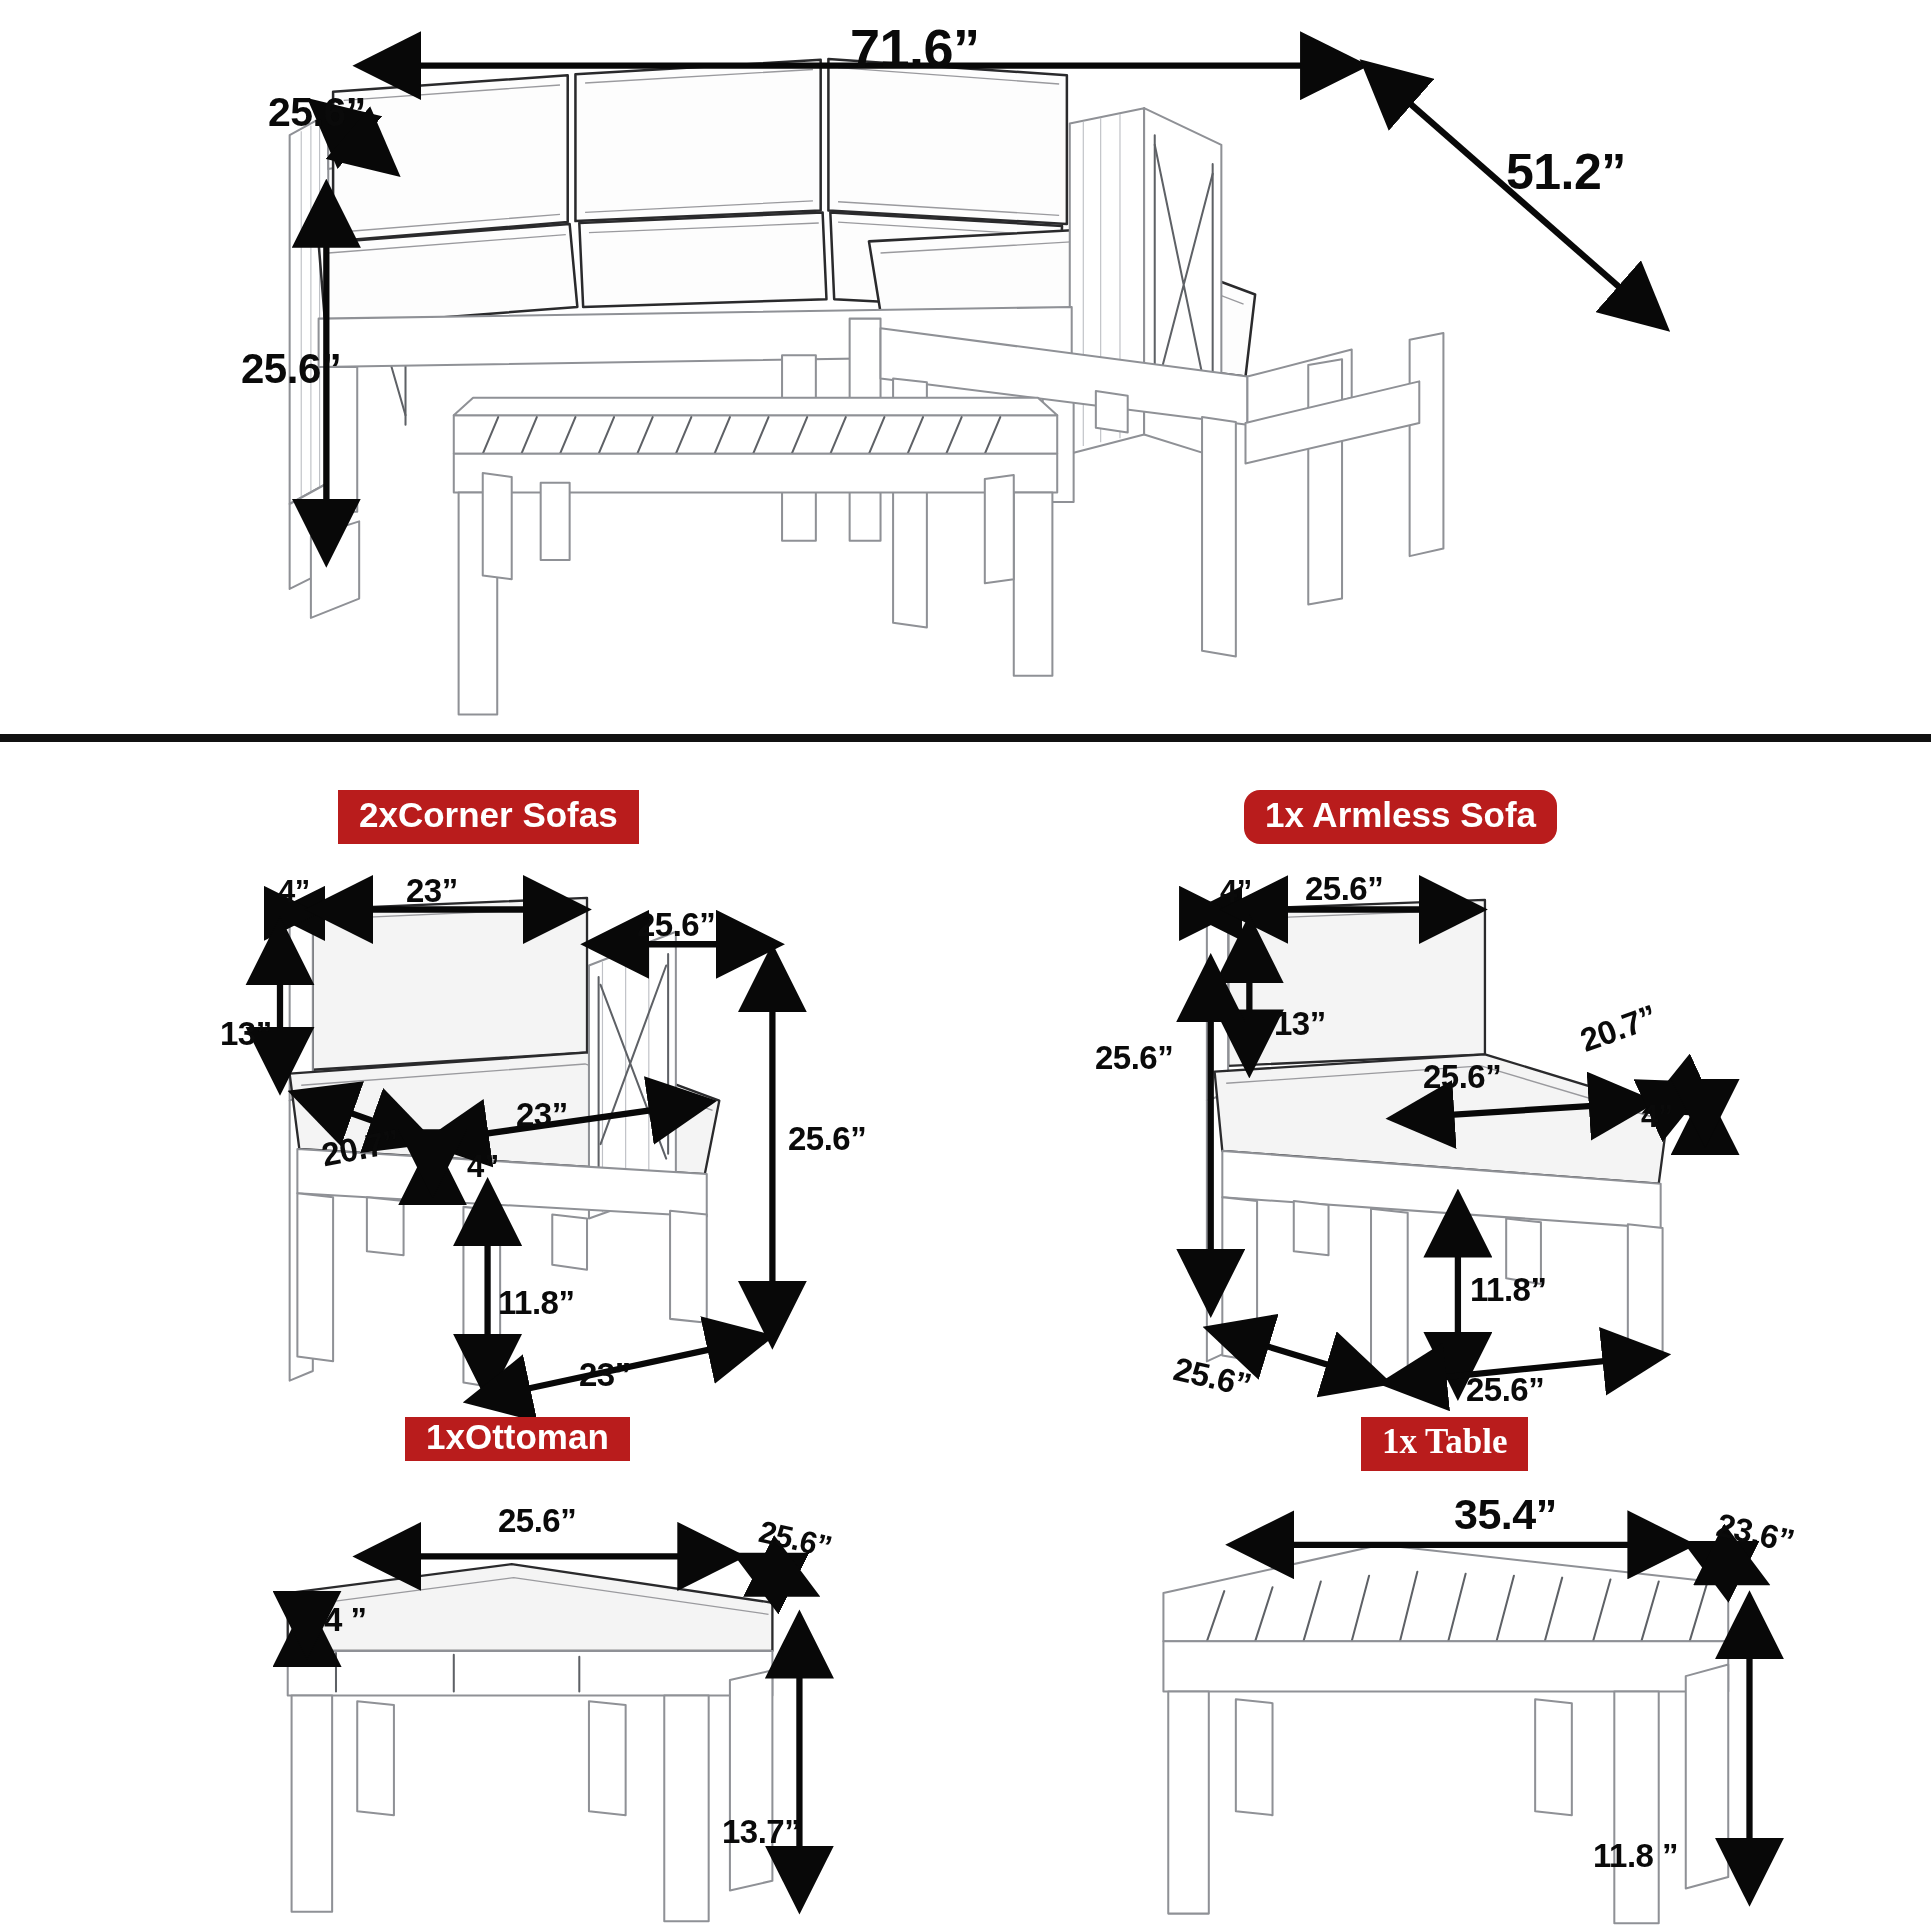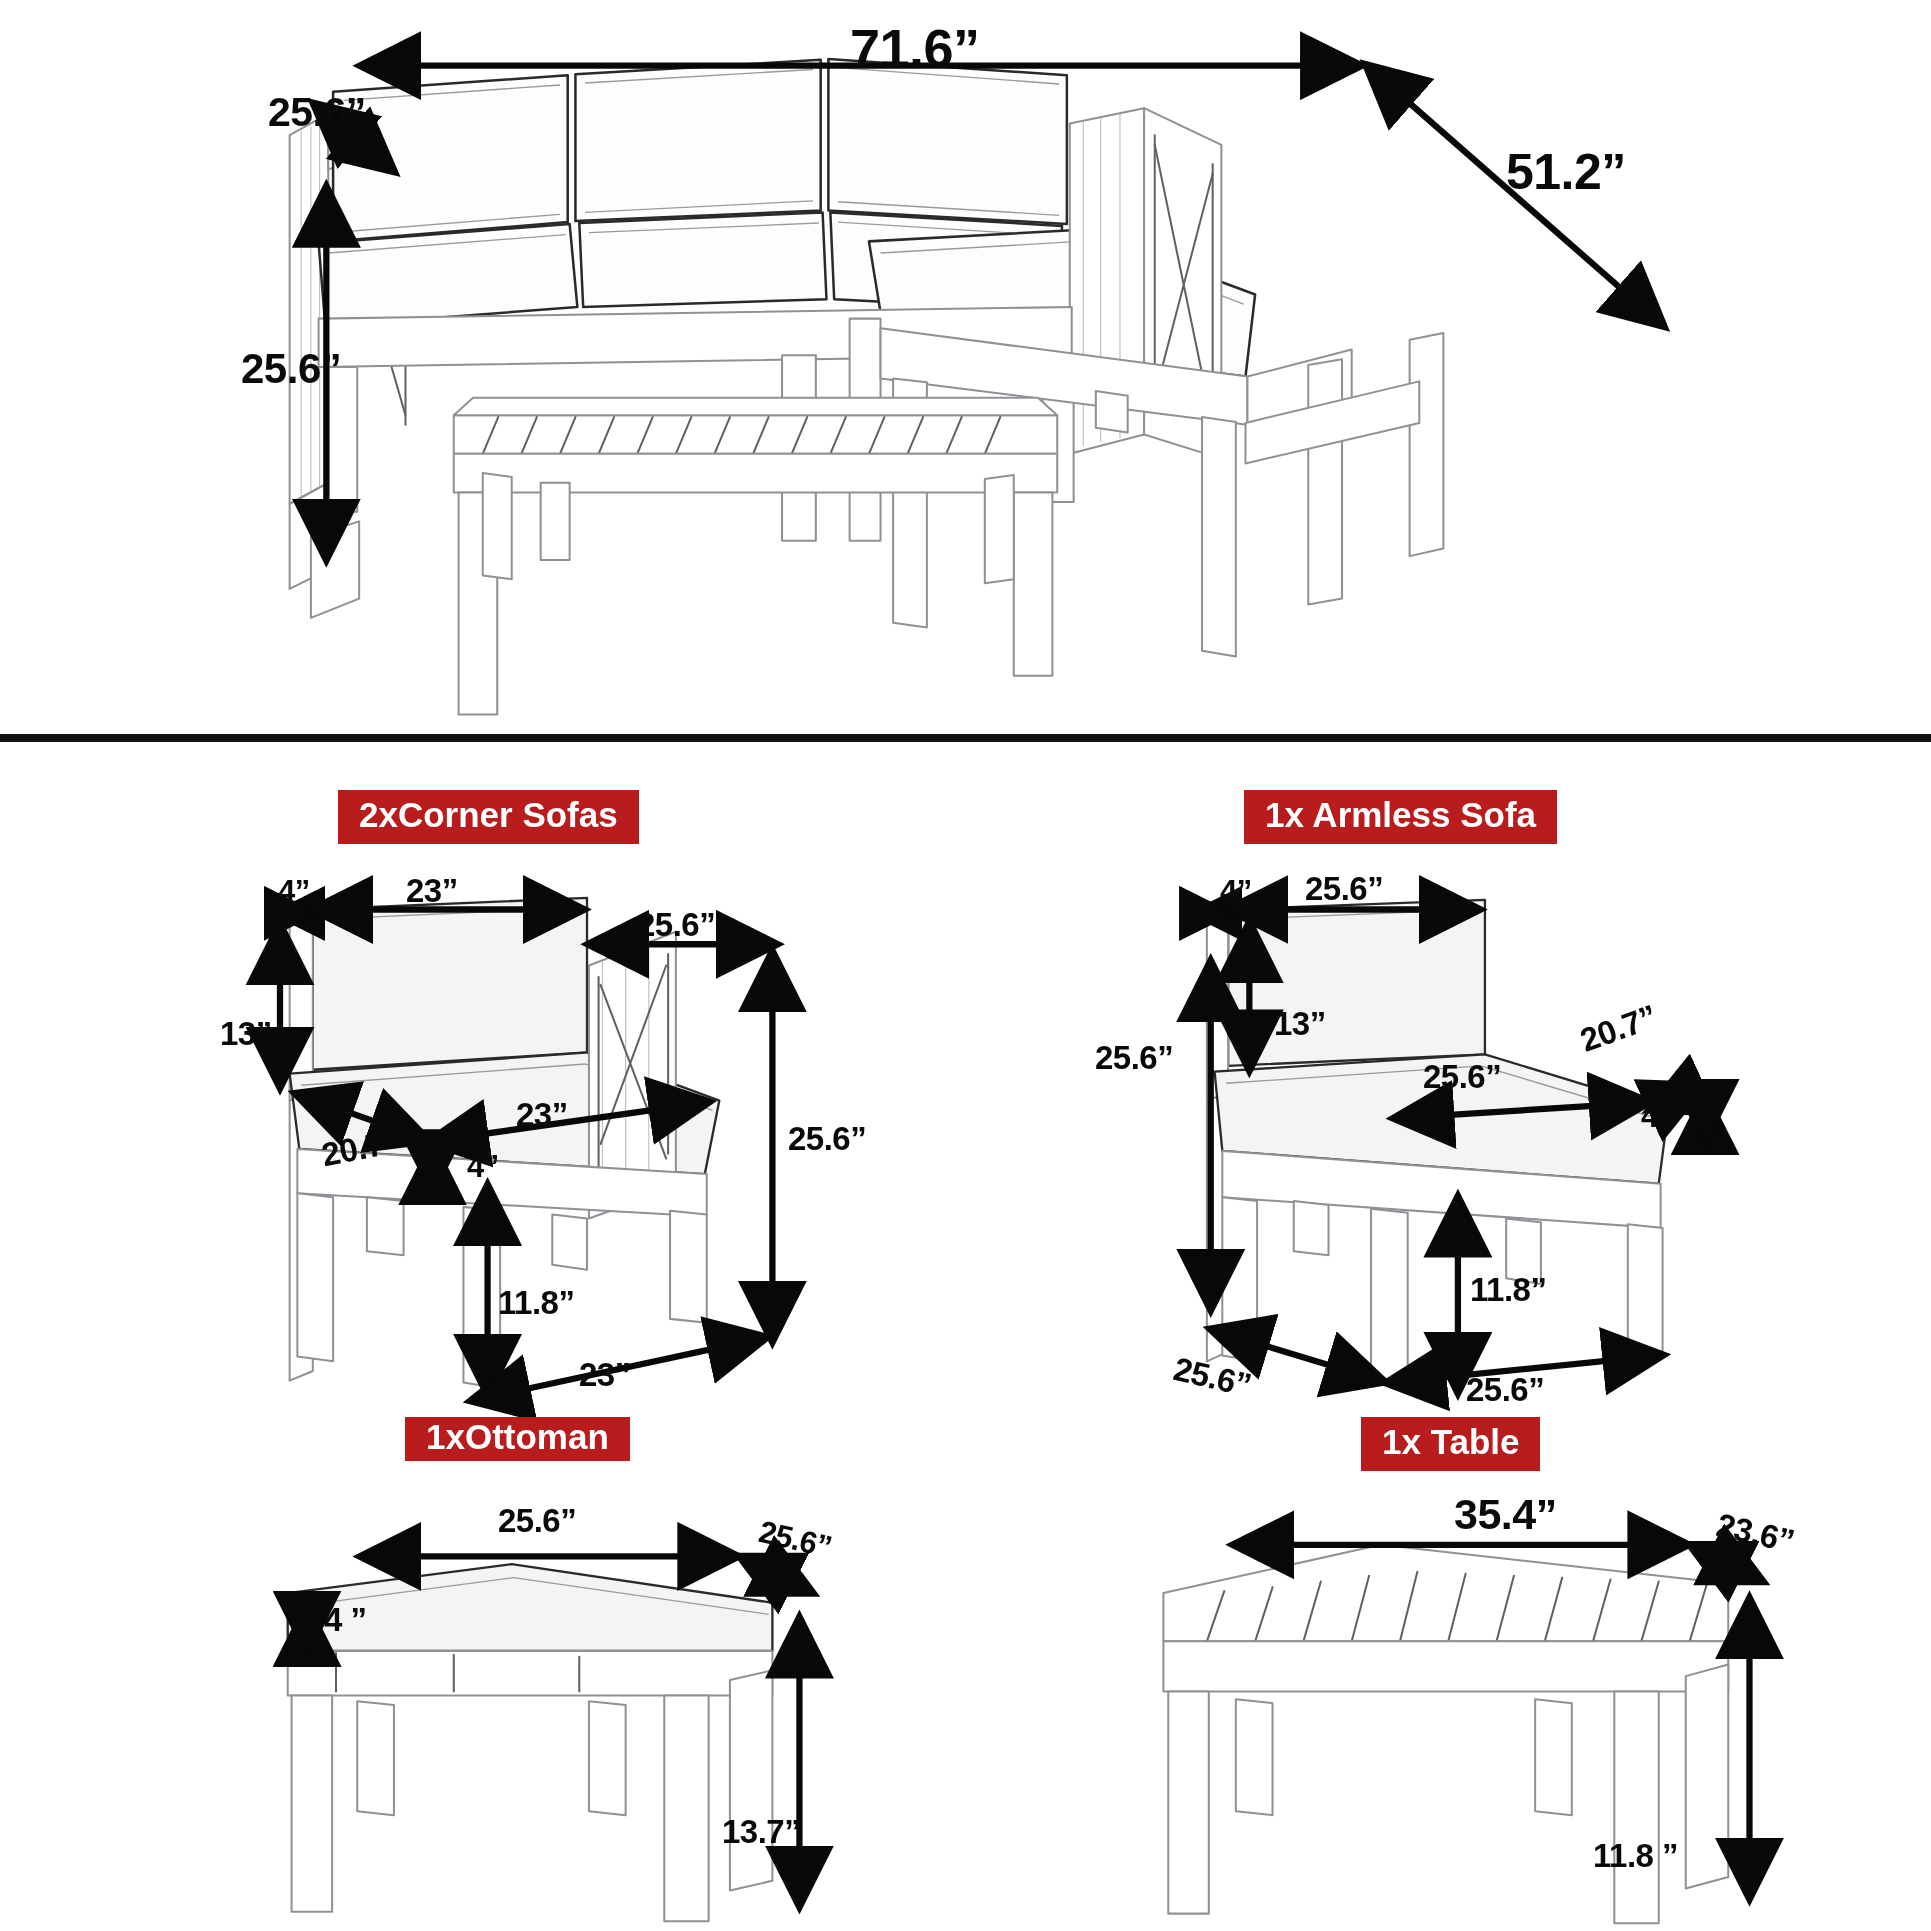--- a/index.html
+++ b/index.html
@@ -262,40 +262,40 @@
   <div class="dim" style="left:406px; top:874px; font-size:33px;">23”</div>
   <div class="dim" style="left:637px; top:908px; font-size:33px;">25.6”</div>
   <div class="dim" style="left:220px; top:1017px; font-size:33px;">13”</div>
   <div class="dim" style="left:319px; top:1139px; font-size:33px; transform:rotate(-11deg); transform-origin:left top;">20.7”</div>
   <div class="dim" style="left:516px; top:1098px; font-size:33px;">23”</div>
   <div class="dim" style="left:467px; top:1151px; font-size:31px;">4”</div>
   <div class="dim" style="left:788px; top:1122px; font-size:33px;">25.6”</div>
   <div class="dim" style="left:498px; top:1286px; font-size:33px;">11.8”</div>
   <div class="dim" style="left:579px; top:1358px; font-size:33px;">23”</div>
 
-  <div class="badge" style="left:1244px; top:790px; height:54px; font-size:35px;">1x Armless Sofa</div>
+  <div class="badge" style="left:1244px; top:790px; height:54px; font-size:35px;border-radius:16px;">1x Armless Sofa</div>
 
   <div class="dim" style="left:1220px; top:876px; font-size:31px;">4”</div>
   <div class="dim" style="left:1305px; top:872px; font-size:33px;">25.6”</div>
   <div class="dim" style="left:1274px; top:1007px; font-size:33px;">13”</div>
   <div class="dim" style="left:1095px; top:1041px; font-size:33px;">25.6”</div>
   <div class="dim" style="left:1423px; top:1060px; font-size:33px;">25.6”</div>
   <div class="dim" style="left:1576px; top:1026px; font-size:33px; transform:rotate(-20deg); transform-origin:left top;">20.7”</div>
   <div class="dim" style="left:1641px; top:1101px; font-size:31px;">4”</div>
   <div class="dim" style="left:1470px; top:1273px; font-size:33px;">11.8”</div>
   <div class="dim" style="left:1178px; top:1352px; font-size:33px; transform:rotate(13deg); transform-origin:left top;">25.6”</div>
   <div class="dim" style="left:1466px; top:1373px; font-size:33px;">25.6”</div>
 
   <div class="badge" style="left:405px; top:1417px; height:44px; font-size:35px;">1xOttoman</div>
 
   <div class="dim" style="left:498px; top:1504px; font-size:33px;">25.6”</div>
   <div class="dim" style="left:763px; top:1516px; font-size:31px; transform:rotate(13deg); transform-origin:left top;">25.6”</div>
   <div class="dim" style="left:324px; top:1603px; font-size:33px;">4  ”</div>
   <div class="dim" style="left:722px; top:1815px; font-size:33px;">13.7”</div>
 
-  <div class="badge" style="left:1361px; top:1417px; height:54px; font-size:35px;">1x Table</div>
+  <div class="badge" style="left:1361px; top:1417px; height:54px; font-size:35px;font-family:Liberation Serif, serif;">1x Table</div>
 
   <div class="dim" style="left:1454px; top:1493px; font-size:43px;">35.4”</div>
   <div class="dim" style="left:1721px; top:1508px; font-size:33px; transform:rotate(13deg); transform-origin:left top;">23.6”</div>
   <div class="dim" style="left:1593px; top:1815px; font-size:33px;margin-top:24px;">11.8  ”</div>
 
 </div>
 
 
 </body></html>

